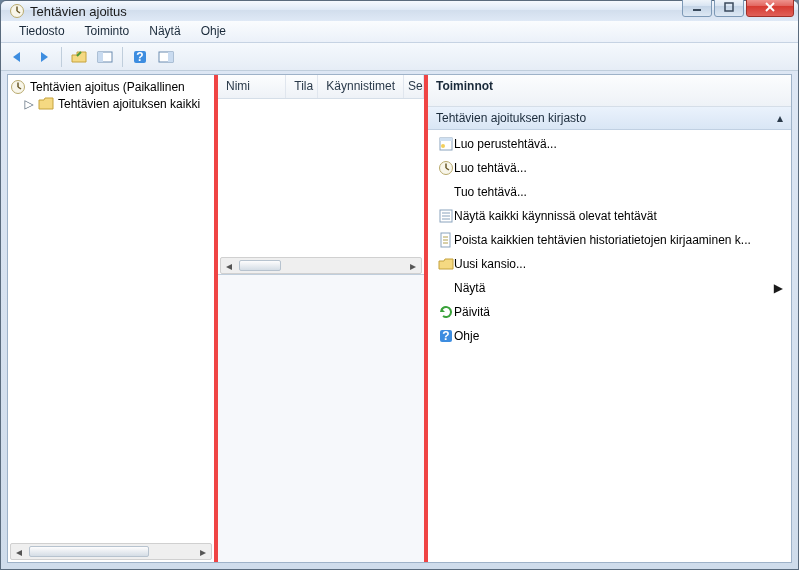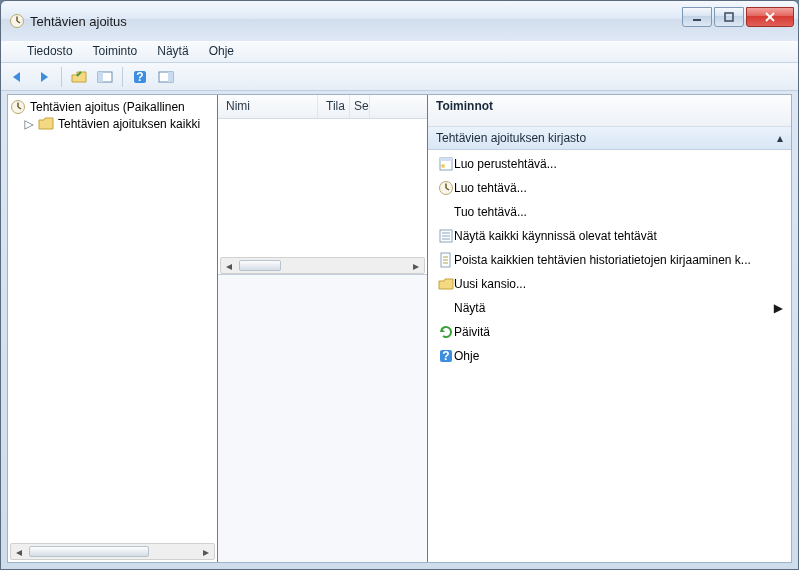--- a/index.html
+++ b/index.html
@@ -1,30 +1,30 @@
 <!DOCTYPE html>
 <html><head>
 <meta charset="utf-8">
 <style>
 * { box-sizing: border-box; margin: 0; padding: 0; font-family: "Segoe UI", Tahoma, sans-serif; font-size: 12px; }
 body { background: #6b8299; width: 799px; height: 570px; overflow: hidden; }
 .window { position: absolute; top: 0; left: 0; right: 0; bottom: 0; background: linear-gradient(#dfe8f5,#cfdceb); border: 1px solid #5a6b7d; border-radius: 6px 6px 0 0; display: flex; flex-direction: column; }
-.titlebar { height: 40px; display: flex; align-items: center; padding: 0 4px 0 8px; background: linear-gradient(#f5f9fe,#dfe9f6 45%,#d2deed 46%,#dfe9f6); border-radius: 6px 6px 0 0; }
+.titlebar { height: 20px; display: flex; align-items: center; padding: 0 4px 0 8px; background: linear-gradient(#f5f9fe,#dfe9f6 45%,#d2deed 46%,#dfe9f6); border-radius: 6px 6px 0 0; }
 .titlebar .icon { width: 16px; height: 16px; margin-right: 5px; }
 .titlebar .title { flex: 1; color: #1a1a1a; font-size: 13px; }
 .titlebar .wbtns { display: flex; gap: 2px; }
 .wbtn { width: 30px; height: 20px; border-radius: 0 0 3px 3px; border: 1px solid #7d99b6; background: linear-gradient(#f6f9fc,#d8e4f2 45%,#c4d4e6 46%,#dde8f4); display: flex; align-items: center; justify-content: center; color: #3a4a5c; cursor: default; position: relative; top: -4px; }
 .wbtn.close { width: 48px; background: linear-gradient(#f2a19c,#e2655e 45%,#d63a31 46%,#e06058); border-color:#a03028; color:#fff; }
-.menubar { height: 22px; background: linear-gradient(#fafcfe,#ebf1f9); border-bottom: 1px solid #c6d3e3; display: flex; align-items: stretch; padding-left: 16px; }
+.menubar { height: 22px; background: linear-gradient(#fafcfe,#ebf1f9); border-bottom: 1px solid #c6d3e3; display: flex; align-items: stretch; padding-left: 8px; }
 .menuitem { padding: 3px 10px; color: #1a2a3a; cursor: default; }
 .toolbar { height: 28px; background: linear-gradient(#f5f9fd,#e6edf6); border-bottom: 1px solid #c0cedc; display: flex; align-items: center; gap: 4px; padding: 0 6px; }
 .tbtn { width: 22px; height: 22px; display: flex; align-items: center; justify-content: center; border: 1px solid transparent; border-radius: 3px; }
 .tsep { width: 1px; height: 20px; background: #c0cedc; margin: 0 2px; }
 .client { flex: 1; background: #fff; border: 1px solid #9eb2c8; margin: 3px 6px 6px 6px; display: flex; overflow: hidden; }
-.pane { display: flex; flex-direction: column; border-right: 1px solid #ef4444; }
+.pane { display: flex; flex-direction: column; border-right: 4px solid #ef4444; }
 .pane.left { width: 210px; position: relative; }
 .pane.middle { width: 210px; position: relative; }
 .pane.right { flex: 1; border-right: none; }
 .tree { flex: 1; padding: 3px 2px; overflow: hidden; }
 .tree-row { display: flex; align-items: center; gap: 4px; white-space: nowrap; padding: 1px 0; cursor: default; }
 .tree-row .expander { width: 10px; text-align: center; color:#5a6a7a; }
 .tree-row.indented { padding-left: 14px; }
 .folder-icon { width: 16px; height: 14px; }
 .columns { height: 24px; background: linear-gradient(#fcfdfe,#eef2f7); border-bottom: 1px solid #d5dee8; display: flex; }
 .col { padding: 4px 8px; border-right: 1px solid #e0e6ee; color: #2a3a4a; cursor: default; white-space: nowrap; }
@@ -150,20 +150,21 @@
         <div class="thumb" style="width:120px; margin-left:2px;"></div>
         <div style="flex:1"></div>
         <div class="arrow">▸</div>
       </div>
     </div>
 
     <div class="pane middle">
       <div class="columns">
         <div class="col" style="width:100px">Nimi</div>
         <div class="col" style="width:32px">Tila</div>
+        <div class="col" style="flex:1">Käynnistimet</div>
         <div class="col" style="width:20px;padding-left:4px;padding-right:8px">Se</div>
       </div>
       <div class="mid-body" style="height:132px">
         <div class="hscroll" style="bottom:0">
           <div class="arrow">◂</div>
           <div class="thumb" style="width:42px; margin-left:2px;"></div>
           <div style="flex:1"></div>
           <div class="arrow">▸</div>
         </div>
       </div>

